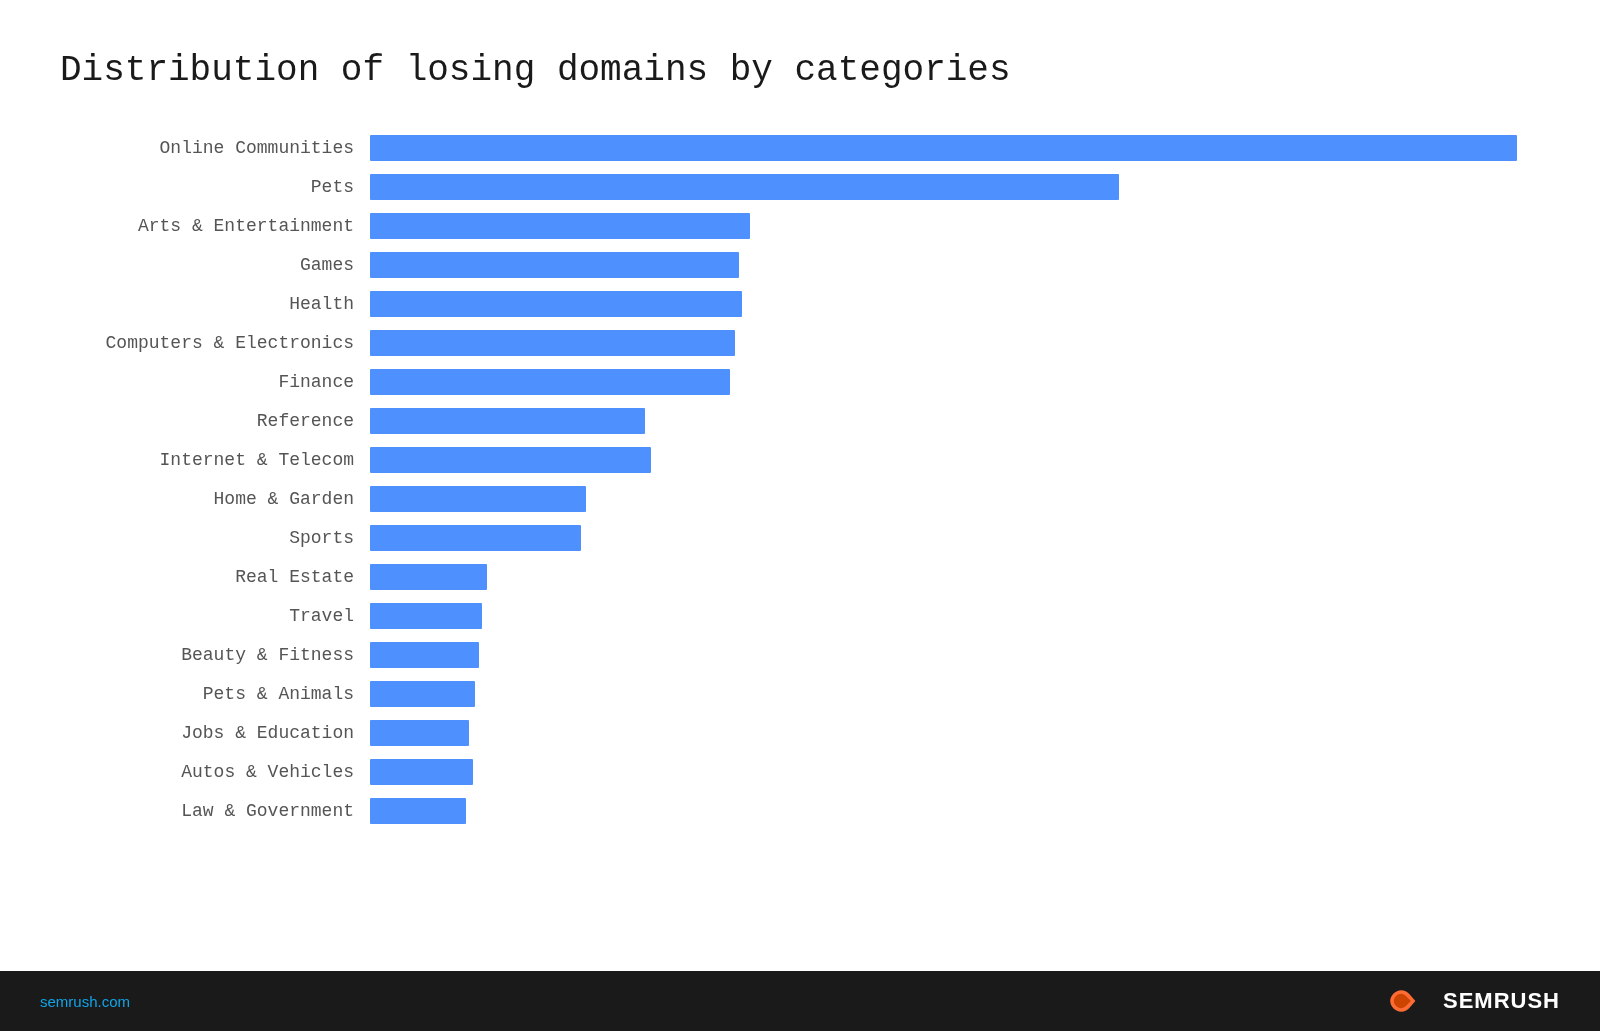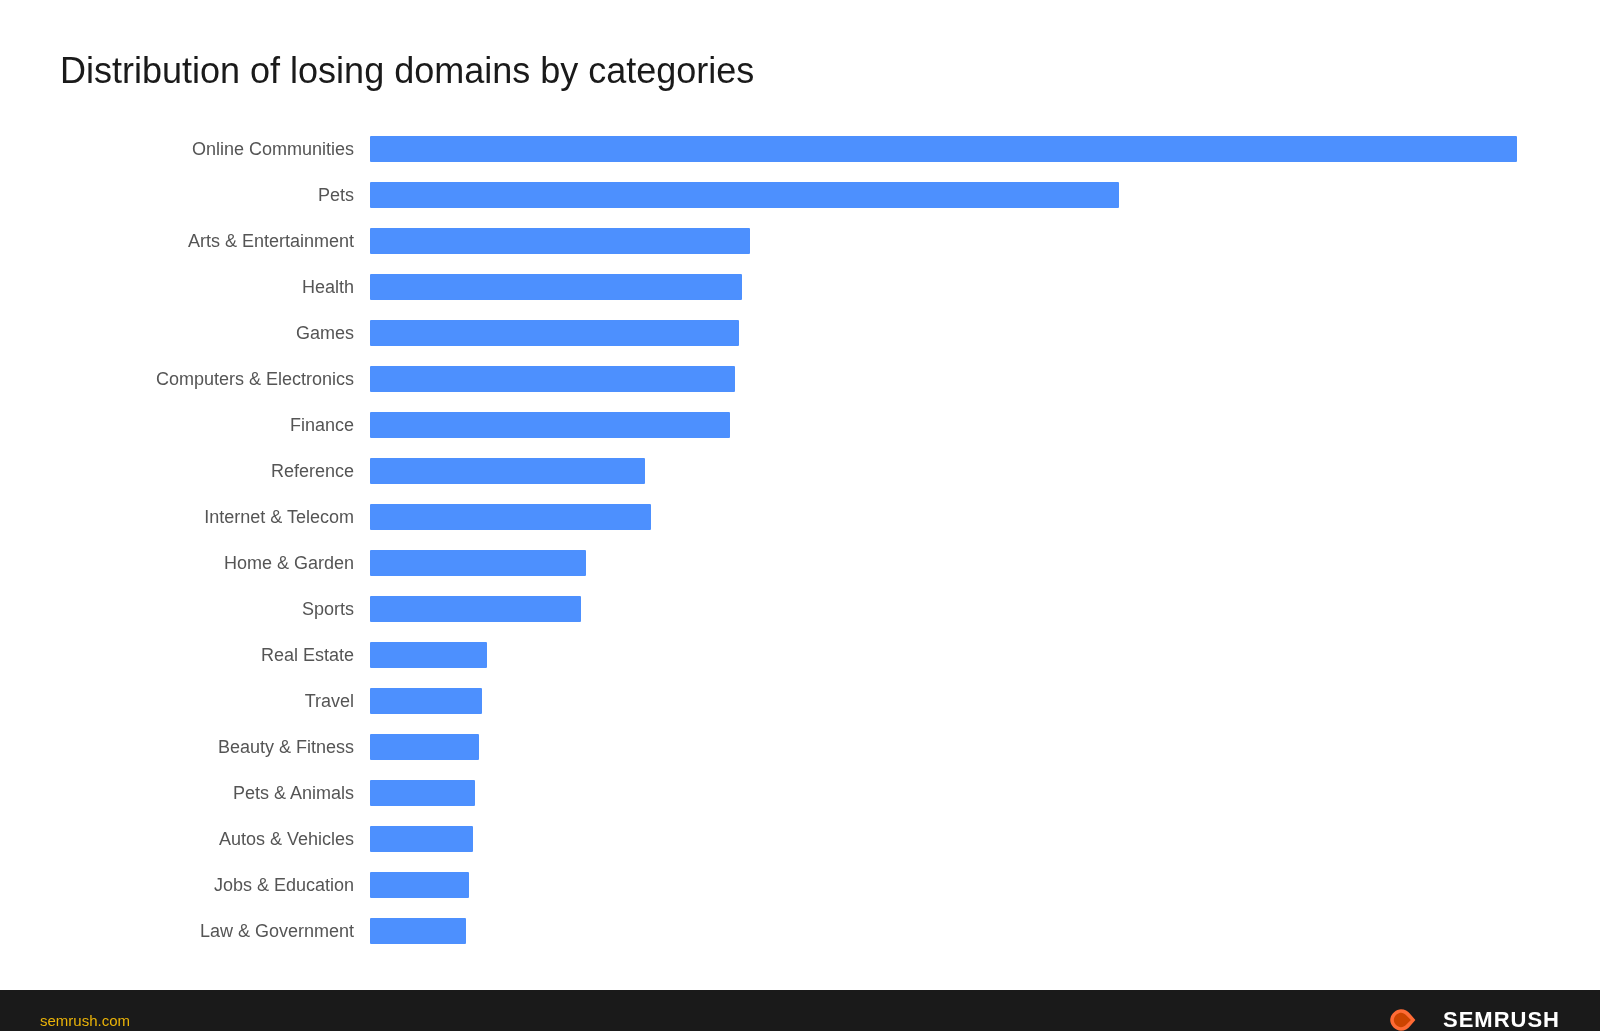--- a/index.html
+++ b/index.html
@@ -8,33 +8,34 @@
       background: #ffffff;
       width: 1600px;
       min-height: 1031px;
       display: flex;
       flex-direction: column;
     }
 
     .main-content {
       flex: 1;
       padding: 50px 85px 40px 60px;
+      font-family: Liberation Mono, monospace;
     }
 
     .chart-title {
       font-size: 36px;
       font-weight: 400;
       color: #1a1a1a;
       margin-bottom: 40px;
     }
 
     .chart-container {
       display: flex;
       flex-direction: column;
-      gap: 10px;
+      gap: 3px;
       width: 100%;
     }
 
     .chart-row {
       display: flex;
       align-items: center;
       height: 34px;
       margin-bottom: 2px;
     }
 
@@ -63,21 +64,21 @@
     .footer {
       background: #1a1a1a;
       height: 60px;
       display: flex;
       align-items: center;
       justify-content: space-between;
       padding: 0 40px;
     }
 
     .footer-url {
-      color: #eab308;
+      color: #0ea5e9;
       font-size: 15px;
     }
 
     .footer-logo {
       display: flex;
       align-items: center;
       gap: 24px;
     }
 
     .semrush-icon {
@@ -111,32 +112,32 @@
           <div class="bar" style="width: 749px; background-color: rgb(77, 144, 254);"></div>
         </div>
       </div>
       <div class="chart-row">
         <div class="category-label">Arts &amp; Entertainment</div>
         <div class="bar-wrapper">
           <div class="bar" style="width: 380px; background-color: rgb(77, 144, 254);"></div>
         </div>
       </div>
       <div class="chart-row">
+        <div class="category-label">Games</div>
+        <div class="bar-wrapper">
+          <div class="bar" style="width: 369px; background-color: rgb(77, 144, 254);"></div>
+        </div>
+      </div>
+      <div class="chart-row">
         <div class="category-label">Health</div>
         <div class="bar-wrapper">
           <div class="bar" style="width: 372px; background-color: rgb(77, 144, 254);"></div>
         </div>
       </div>
       <div class="chart-row">
-        <div class="category-label">Games</div>
-        <div class="bar-wrapper">
-          <div class="bar" style="width: 369px; background-color: rgb(77, 144, 254);"></div>
-        </div>
-      </div>
-      <div class="chart-row">
         <div class="category-label">Computers &amp; Electronics</div>
         <div class="bar-wrapper">
           <div class="bar" style="width: 365px; background-color: rgb(77, 144, 254);"></div>
         </div>
       </div>
       <div class="chart-row">
         <div class="category-label">Finance</div>
         <div class="bar-wrapper">
           <div class="bar" style="width: 360px; background-color: rgb(77, 144, 254);"></div>
         </div>
@@ -183,29 +184,29 @@
           <div class="bar" style="width: 109px; background-color: rgb(77, 144, 254);"></div>
         </div>
       </div>
       <div class="chart-row">
         <div class="category-label">Pets &amp; Animals</div>
         <div class="bar-wrapper">
           <div class="bar" style="width: 105px; background-color: rgb(77, 144, 254);"></div>
         </div>
       </div>
       <div class="chart-row">
+        <div class="category-label">Jobs &amp; Education</div>
+        <div class="bar-wrapper">
+          <div class="bar" style="width: 99px; background-color: rgb(77, 144, 254);"></div>
+        </div>
+      </div>
+      <div class="chart-row">
         <div class="category-label">Autos &amp; Vehicles</div>
         <div class="bar-wrapper">
           <div class="bar" style="width: 103px; background-color: rgb(77, 144, 254);"></div>
-        </div>
-      </div>
-      <div class="chart-row">
-        <div class="category-label">Jobs &amp; Education</div>
-        <div class="bar-wrapper">
-          <div class="bar" style="width: 99px; background-color: rgb(77, 144, 254);"></div>
         </div>
       </div>
       <div class="chart-row">
         <div class="category-label">Law &amp; Government</div>
         <div class="bar-wrapper">
           <div class="bar" style="width: 96px; background-color: rgb(77, 144, 254);"></div>
         </div>
       </div>
     </div>
 </div>

